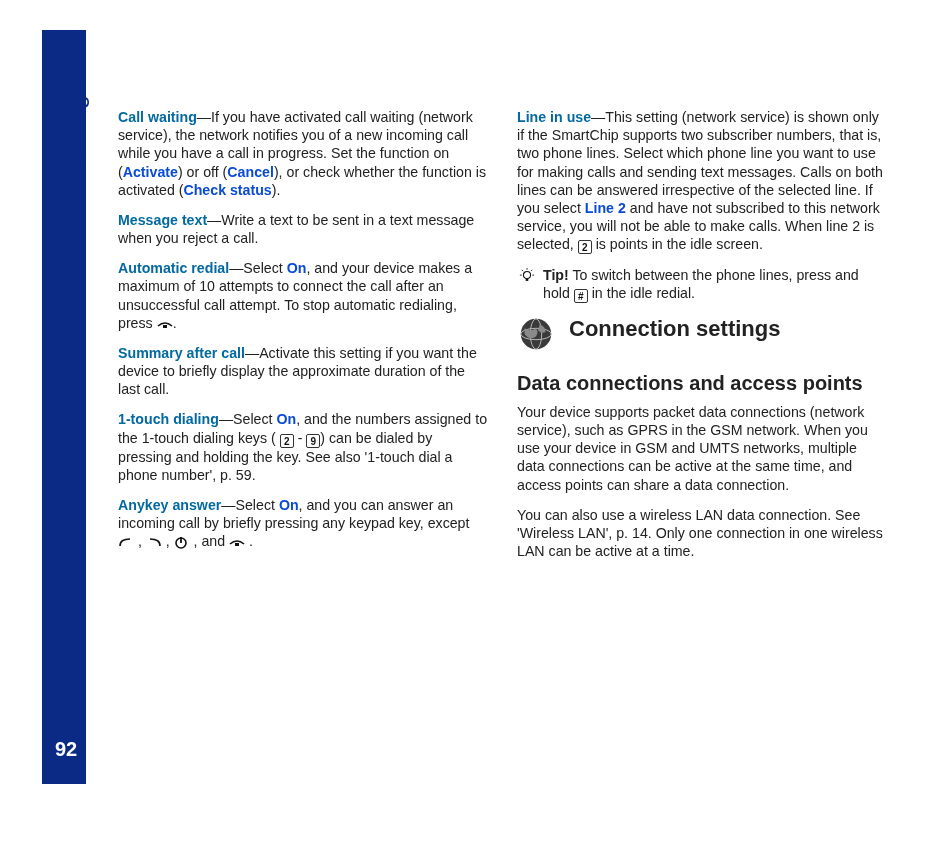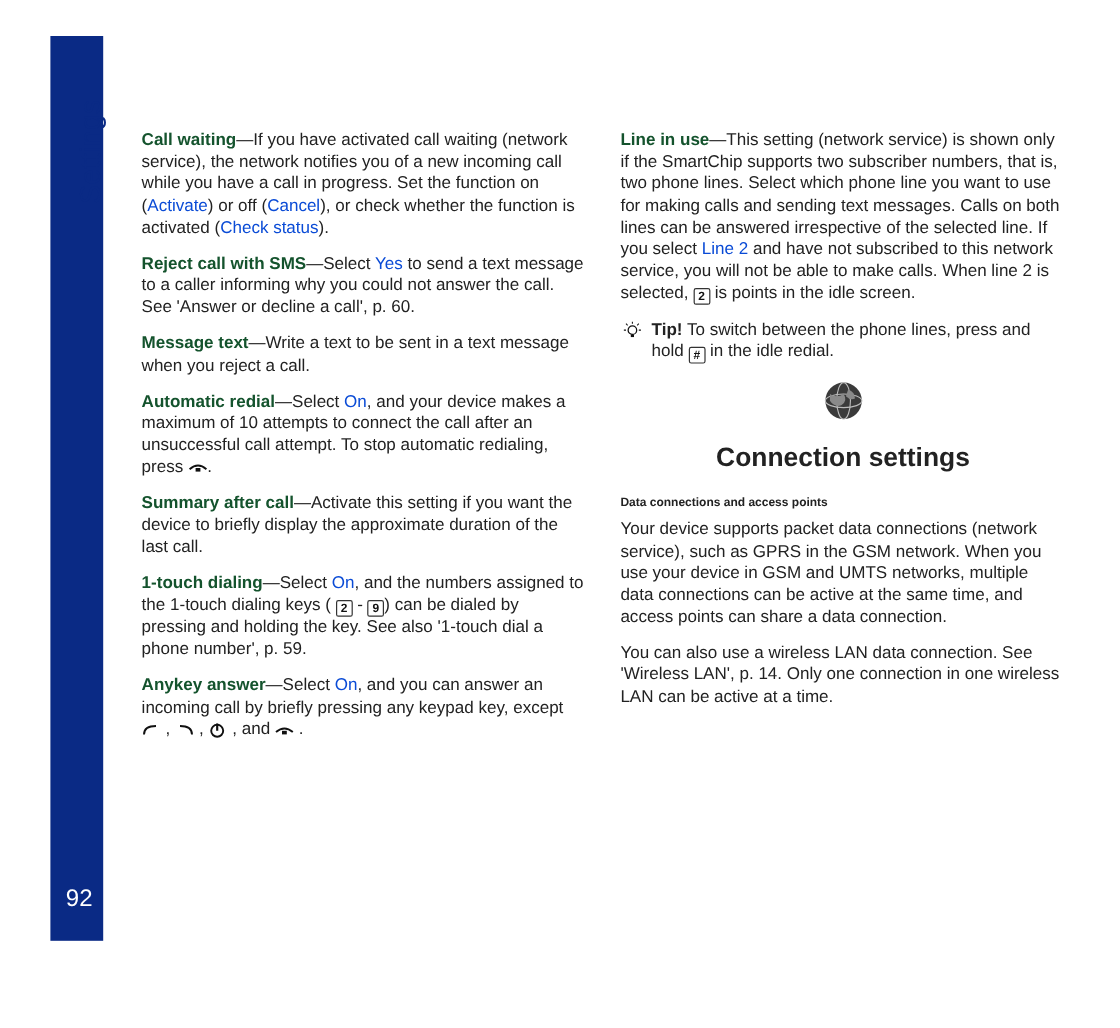--- a/index.html
+++ b/index.html
@@ -25,42 +25,42 @@
     transform: translate(20px, 60px) rotate(-90deg);
     transform-origin: left top;
   }
   .page-number {
     position: absolute;
     left: 42px;
     top: 738px;
     width: 48px;
     text-align: center;
     color: #fff;
-    font-weight: 400;
+    font-weight: 700;
     font-size: 20px;
   }
   .cols {
     position: absolute;
     left: 118px;
     top: 108px;
     width: 770px;
     display: flex;
     gap: 28px;
   }
   .col { flex: 1 1 0; font-size: 14.2px; line-height: 1.28; }
   .para { margin-bottom: 12px; }
-  .term { color: #14532d; font-weight: 700; }
-  .opt  { color: #0a4bd6; font-weight: 400; }
+  .term { color: #0369a1; font-weight: 700; }
+  .opt  { color: #0a4bd6; font-weight: 700; }
   .tip-row { display: flex; gap: 8px; margin-bottom: 12px; padding-left: 2px; }
   .tip-icon { flex: 0 0 auto; margin-top: 2px; }
   .tip-body { flex: 1 1 auto; }
   .tip-word { font-weight: 700; }
-  .section-row { display: flex; align-items: center; gap: 14px; margin: 10px 0 18px 0; flex-direction: column; }
+  .section-row { display: flex; gap: 14px; margin: 10px 0 18px 0; }
   .section-title { font-size: 22px; font-weight: 700; }
-  .subhead { font-size: 10px; font-weight: 700; margin: 6px 0 6px 0; }
+  .subhead { font-size: 20px; font-weight: 700; margin: 6px 0 6px 0; }
   .key-icon {
     display: inline-block;
     min-width: 14px;
     padding: 0 3px;
     height: 14px;
     line-height: 13px;
     border: 1px solid #333;
     border-radius: 2px;
     font-size: 10px;
     font-weight: 700;
@@ -87,23 +87,20 @@
   <div class="page-number">92</div>
 
   <div class="cols">
 
     <div class="col">
 
       <p class="para">
         <span class="term">Call waiting</span><span>—If you have activated call waiting (network service), the network notifies you of a new incoming call while you have a call in progress. Set the function on (</span><span class="opt">Activate</span><span>) or off (</span><span class="opt">Cancel</span><span>), or check whether the function is activated (</span><span class="opt">Check status</span><span>).</span>
       </p>
 
-      <p class="para">
-        <span class="term">Reject call with SMS</span><span>—Select </span><span class="opt">Yes</span><span> to send a text message to a caller informing why you could not answer the call. See 'Answer or decline a call', p. 60.</span>
-      </p>
 
       <p class="para">
         <span class="term">Message text</span><span>—Write a text to be sent in a text message when you reject a call.</span>
       </p>
 
       <p class="para">
         <span class="term">Automatic redial</span><span>—Select </span><span class="opt">On</span><span>, and your device makes a maximum of 10 attempts to connect the call after an unsuccessful call attempt. To stop automatic redialing, press </span>
         <span class="glyph">
           <svg viewBox="0 0 16 12" width="16" height="12">
               <path d="M1 8 Q8 2 15 8" stroke="#111" stroke-width="1.6" fill="none"></path>

